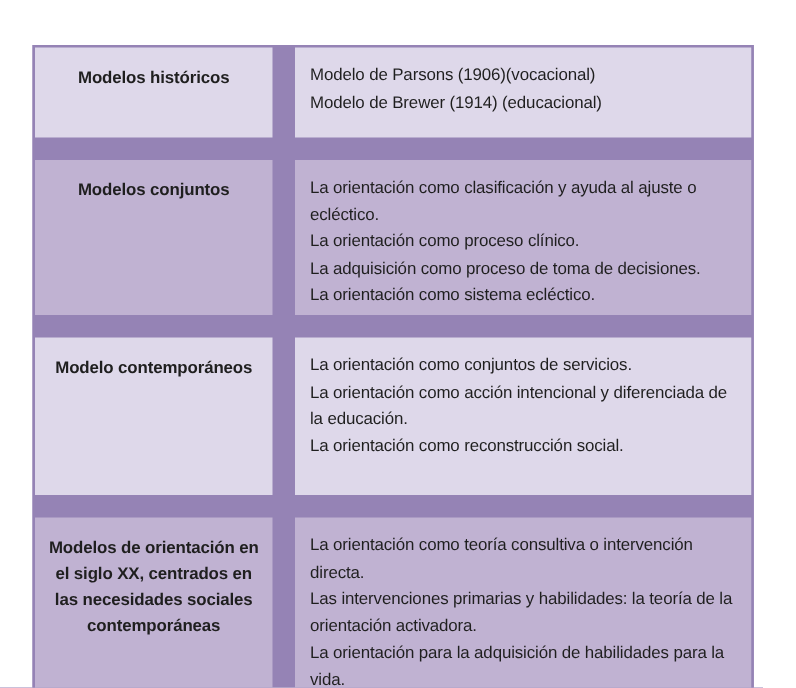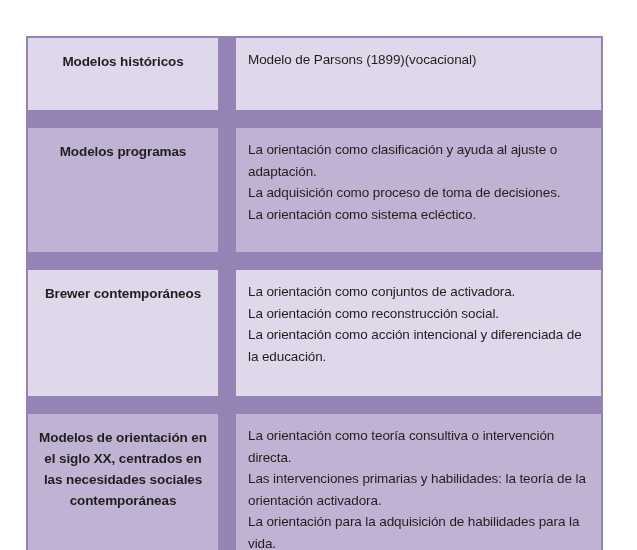--- a/index.html
+++ b/index.html
@@ -53,39 +53,41 @@
 </style>
 </head>
 <body>
 
 <div class="models-table">
 
   <div class="cell hcell row-light">
     <span>Modelos históricos</span>
   </div>
   <div class="cell ccell row-light">
-    <p class="line">Modelo de Parsons (1899)(vocacional)</p>
+    <p class="line">Modelo de Parsons (1906)(vocacional)</p>
+    <p class="line">Modelo de Brewer (1914) (educacional)</p>
   </div>
 
   <div class="cell hcell row-dark">
-    <span>Modelos programas</span>
+    <span>Modelos conjuntos</span>
   </div>
   <div class="cell ccell row-dark">
-    <p class="line">La orientación como clasificación y ayuda al ajuste o adaptación.</p>
+    <p class="line">La orientación como clasificación y ayuda al ajuste o ecléctico.</p>
+    <p class="line">La orientación como proceso clínico.</p>
     <p class="line">La adquisición como proceso de toma de decisiones.</p>
     <p class="line">La orientación como sistema ecléctico.</p>
   </div>
 
   <div class="cell hcell row-light">
-    <span>Brewer contemporáneos</span>
+    <span>Modelo contemporáneos</span>
   </div>
   <div class="cell ccell row-light">
-    <p class="line">La orientación como conjuntos de activadora.</p>
+    <p class="line">La orientación como conjuntos de servicios.</p>
+    <p class="line">La orientación como acción intencional y diferenciada de la educación.</p>
     <p class="line">La orientación como reconstrucción social.</p>
-    <p class="line">La orientación como acción intencional y diferenciada de la educación.</p>
   </div>
 
   <div class="cell hcell row-dark">
     <span>Modelos de orientación en el siglo XX, centrados en las necesidades sociales contemporáneas</span>
   </div>
   <div class="cell ccell row-dark">
     <p class="line">La orientación como teoría consultiva o intervención directa.</p>
     <p class="line">Las intervenciones primarias y habilidades: la teoría de la orientación activadora.</p>
     <p class="line">La orientación para la adquisición de habilidades para la vida.</p>
   </div>

